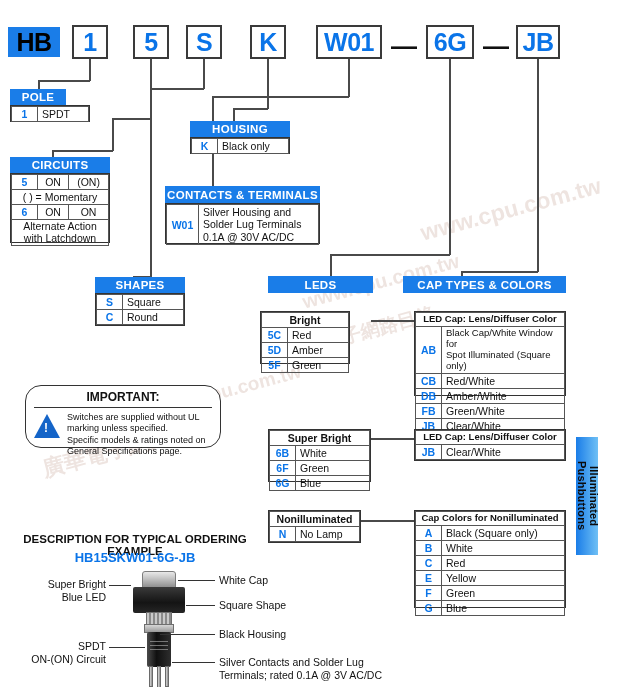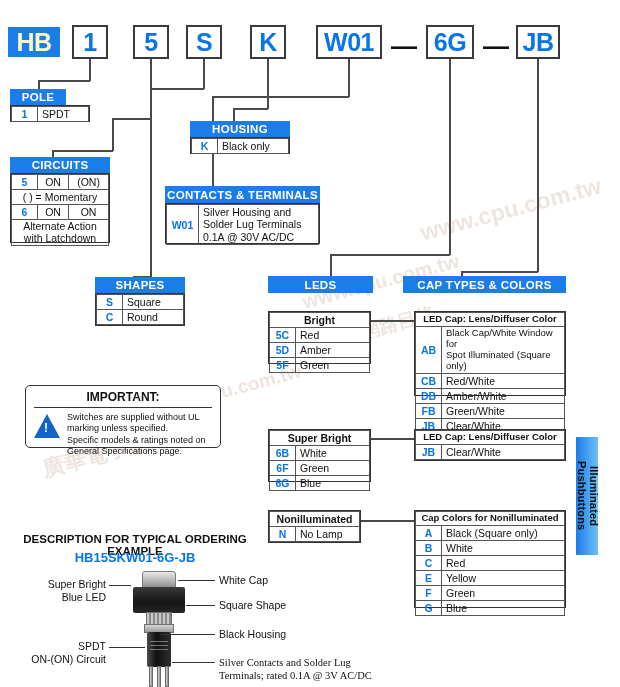--- a/index.html
+++ b/index.html
@@ -19,21 +19,21 @@
     background: #ffffff;
     color: #0a74e8;
     font-weight: bold;
     font-size: 25px;
     line-height: 1;
     display: flex; align-items: center; justify-content: center;
     letter-spacing: -0.5px;
   }
   .codebox.filled {
     background: #1a7de8;
-    color: #fef9c3;
+    color: #000000;
     border: none;
   }
   .dash {
     position: absolute;
     color: #111;
     font-size: 26px; font-weight: bold;
     line-height: 1;
   }
 
   
@@ -79,21 +79,21 @@
   .tbl td.note { text-align: center; }
   .tbl td.ttl {
     font-weight: bold;
     text-align: center;
   }
 
   
   #important {
     position: absolute;
     border: 1.5px solid #333;
-    border-radius: 5px;
+    border-radius: 16px;
     background: #fff;
     padding: 4px 8px 6px 8px;
   }
   #important .imp-title {
     text-align: center; font-weight: bold; font-size: 12px;
     color: #111; padding-bottom: 3px;
     border-bottom: 1.2px solid #333;
     margin-bottom: 4px;
   }
   #important .imp-body { display: flex; align-items: flex-start; gap: 7px; }
@@ -340,21 +340,21 @@
         <td>Round</td>
       </tr>
     </tbody>
       </table>
   </div>
 
   <div class="hdr" style="left:403px; top:276px; width:163px; height:17px;">CAP TYPES &amp; COLORS</div>
 
   <div class="hdr" style="left:268px; top:276px; width:105px; height:17px;">LEDS</div>
 
-  <div class="tbl" style="left:268px; top:311px; width:103px; height:53px;">
+  <div class="tbl" style="left:260px; top:311px; width:90px; height:53px;">
     <table>
       <tbody>
           <tr>
         <td class="ttl" colspan="2">Bright</td>
       </tr>
       <tr>
         <td class="code">5C</td>
         <td>Red</td>
       </tr>
       <tr>
@@ -532,18 +532,18 @@
   <div class="leader" style="left:178px; top:580px; width:37px;"></div>
   <div class="calloutlbl right" style="left:219px; top:574px; width:160px;">White Cap</div>
 
   <div class="leader" style="left:186px; top:605px; width:29px;"></div>
   <div class="calloutlbl right" style="left:219px; top:599px; width:160px;">Square Shape</div>
 
   <div class="leader" style="left:160px; top:634px; width:55px;"></div>
   <div class="calloutlbl right" style="left:219px; top:628px; width:160px;">Black Housing</div>
 
   <div class="leader" style="left:172px; top:662px; width:43px;"></div>
-  <div class="calloutlbl right" style="left:219px; top:656px; width:200px;font-family:Liberation Serif, serif;">
+  <div class="calloutlbl right" style="left:219px; top:656px; width:200px;">
     <span>Silver Contacts and Solder Lug</span><br>
     <span>Terminals; rated 0.1A @ 3V AC/DC</span>
   </div>
 
 </div>
 
 </body></html>

